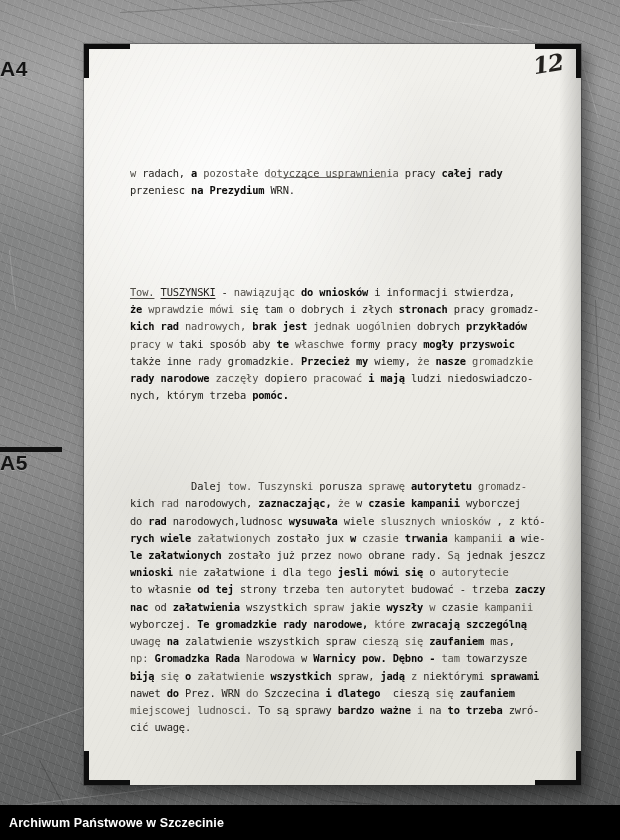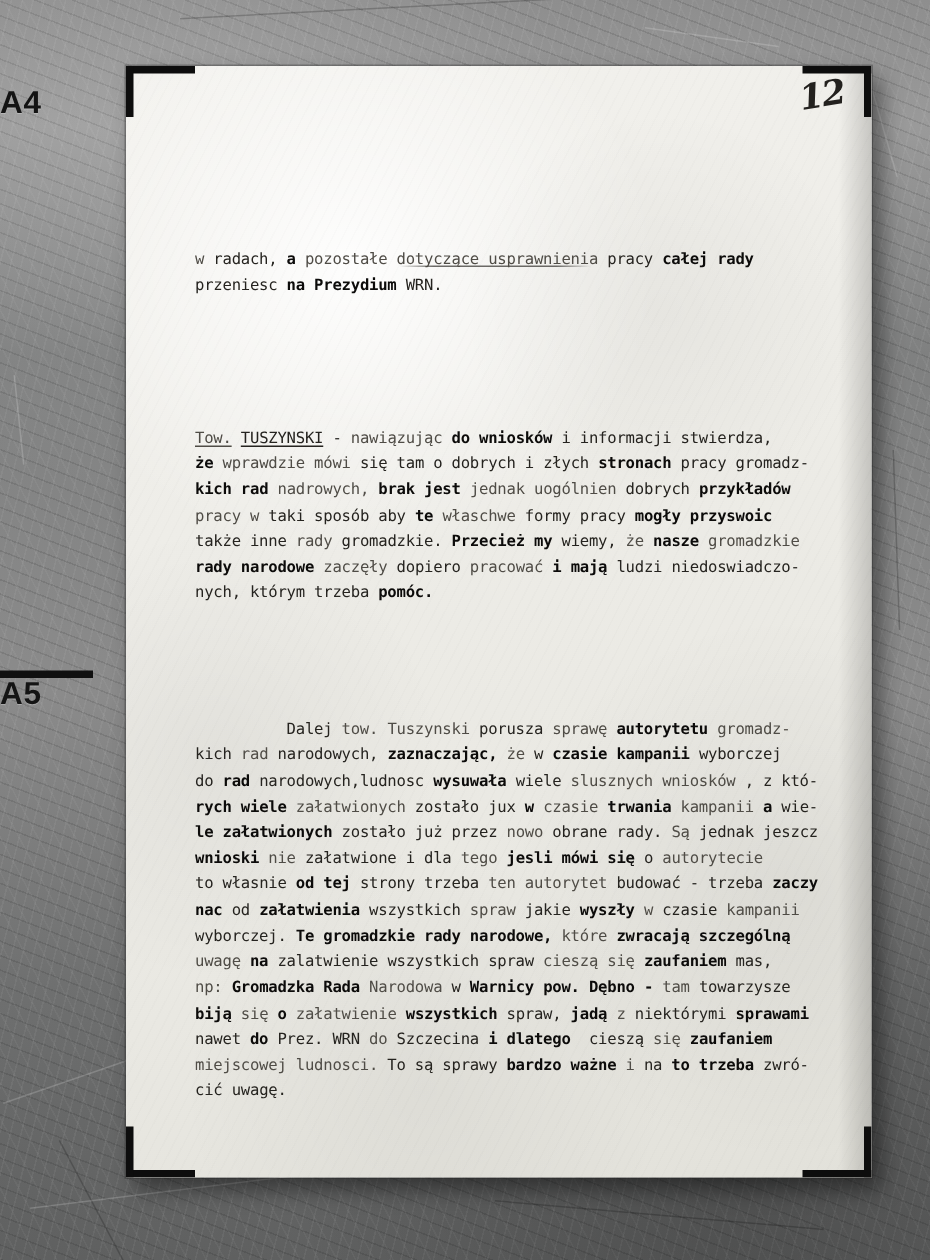--- a/index.html
+++ b/index.html
@@ -241,14 +241,17 @@
         
         
 
         
         
 
       </div>
     </div>
   </div>
 
+  <div id="caption-bar">
+    <span id="caption-text">Archiwum Państwowe w Szczecinie</span>
+  </div>
 
 </div>
 
 </body></html>

